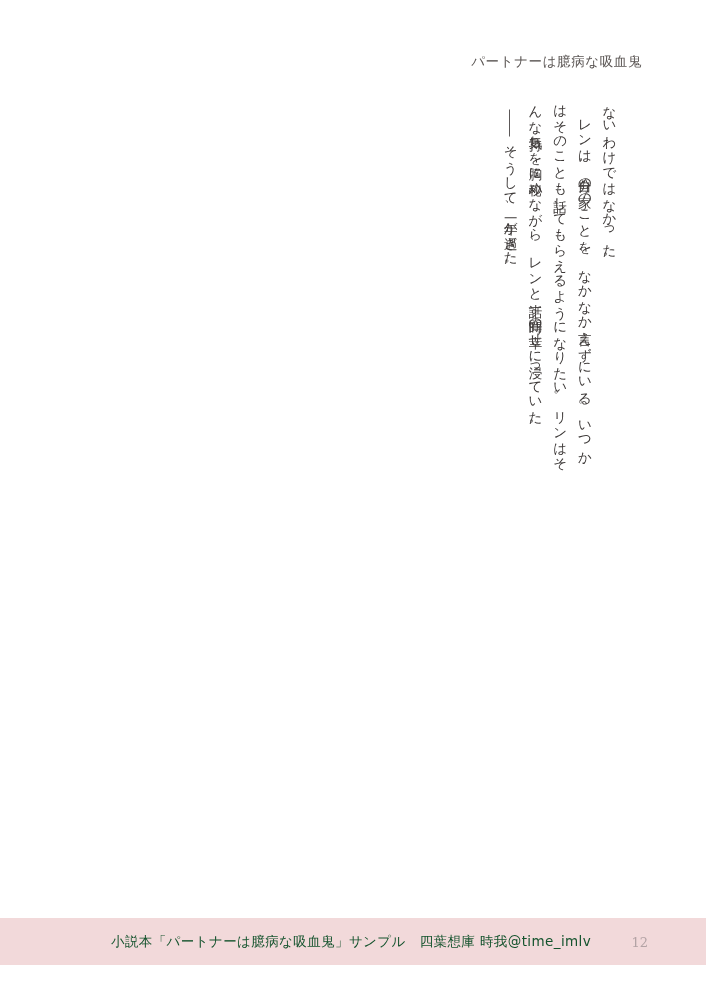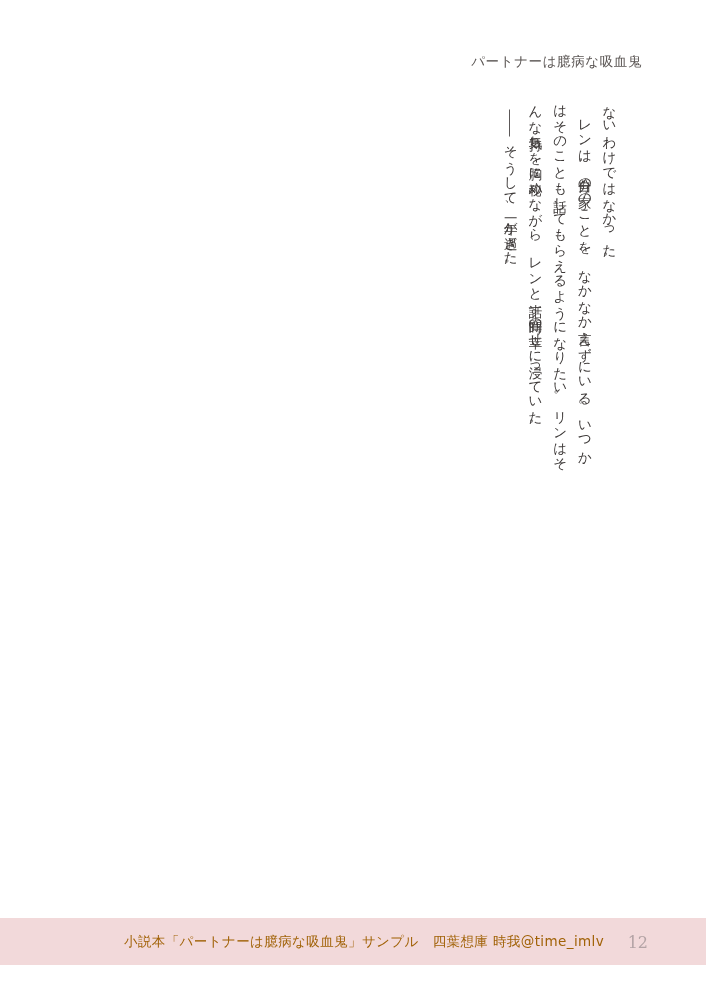--- a/index.html
+++ b/index.html
@@ -52,36 +52,36 @@
   .footer-band {
     position: absolute;
     left: 0;
     top: 918px;
     width: 706px;
     height: 47px;
     background: #f2d9da;
   }
   .footer-text {
     position: absolute;
-    left: 124px;
+    left: 111px;
     top: 50%;
     transform: translateY(-50%);
     font-family: "DejaVu Sans", "Liberation Sans", sans-serif;
     font-size: 13.5px;
     letter-spacing: 0.4px;
-    color: #a16207;
+    color: #14532d;
     white-space: pre;
   }
   .page-number {
     position: absolute;
     right: 58px;
     top: 50%;
     transform: translateY(-50%);
     font-family: "DejaVu Serif", serif;
-    font-size: 16px;
+    font-size: 13px;
     color: #b3a3a5;
   }
 </style>
 </head>
 <body>
 
 <div class="page">
 
   <div class="running-head">パートナーは臆病な吸血鬼</div>
 

